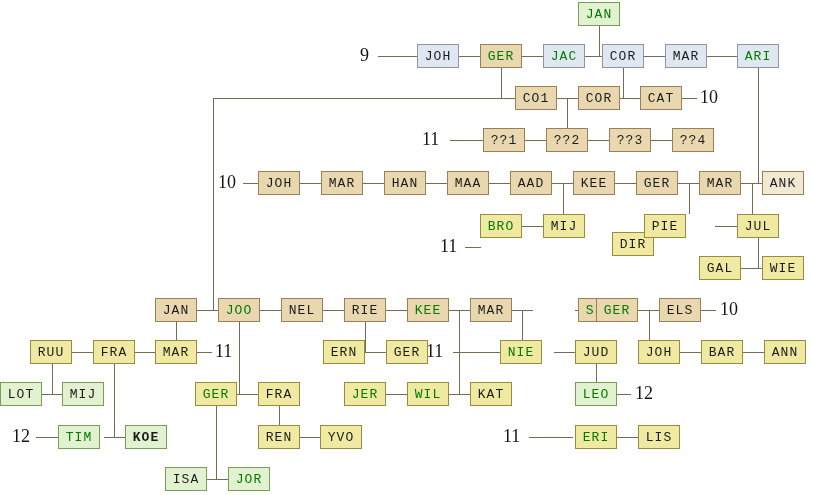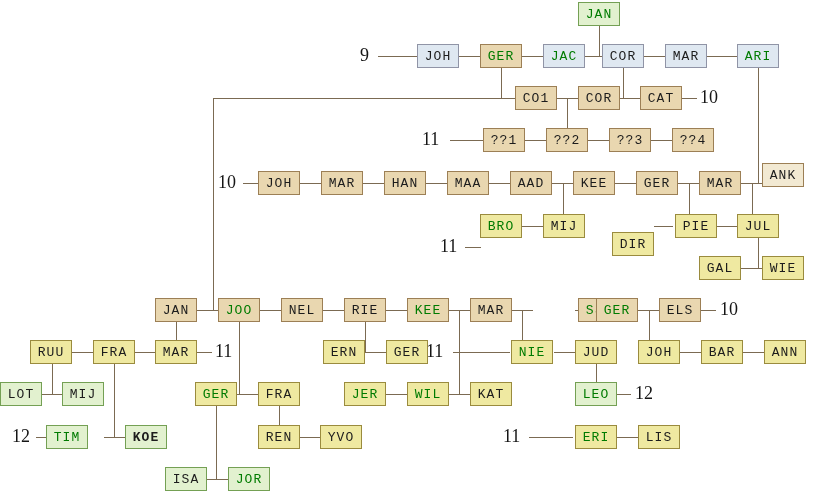--- a/index.html
+++ b/index.html
@@ -127,56 +127,56 @@
     <div class="pbox f-tan" style="left: 609px; top: 128px;">??3</div>
     <div class="pbox f-tan" style="left: 672px; top: 128px;">??4</div>
     <div class="pbox f-tan" style="left: 258px; top: 171px;">JOH</div>
     <div class="pbox f-tan" style="left: 321px; top: 171px;">MAR</div>
     <div class="pbox f-tan" style="left: 384px; top: 171px;">HAN</div>
     <div class="pbox f-tan" style="left: 447px; top: 171px;">MAA</div>
     <div class="pbox f-tan" style="left: 510px; top: 171px;">AAD</div>
     <div class="pbox f-tan" style="left: 573px; top: 171px;">KEE</div>
     <div class="pbox f-tan" style="left: 636px; top: 171px;">GER</div>
     <div class="pbox f-tan" style="left: 699px; top: 171px;">MAR</div>
-    <div class="pbox f-tan2" style="left: 762px; top: 163px;">ANK</div>
+    <div class="pbox f-tan2" style="left: 762px; top: 171px;">ANK</div>
     <div class="pbox f-yellow blood" style="left: 480px; top: 214px;">BRO</div>
     <div class="pbox f-yellow" style="left: 543px; top: 214px;">MIJ</div>
     <div class="pbox f-yellow" style="left: 612px; top: 232px;">DIR</div>
-    <div class="pbox f-yellow" style="left: 675px; top: 214px;">PIE</div>
+    <div class="pbox f-yellow" style="left: 644px; top: 214px;">PIE</div>
     <div class="pbox f-yellow" style="left: 737px; top: 214px;">JUL</div>
     <div class="pbox f-yellow" style="left: 699px; top: 256px;">GAL</div>
     <div class="pbox f-yellow" style="left: 762px; top: 256px;">WIE</div>
     <div class="pbox f-tan" style="left: 155px; top: 298px;">JAN</div>
     <div class="pbox f-tan blood" style="left: 218px; top: 298px;">JOO</div>
     <div class="pbox f-tan" style="left: 281px; top: 298px;">NEL</div>
     <div class="pbox f-tan" style="left: 344px; top: 298px;">RIE</div>
     <div class="pbox f-tan blood" style="left: 407px; top: 298px;">KEE</div>
     <div class="pbox f-tan" style="left: 470px; top: 298px;">MAR</div>
     <div class="pbox f-tan blood" style="left: 533px; top: 298px; margin-left: 45px;">SJA</div>
     <div class="pbox f-tan blood" style="left: 596px; top: 298px;">GER</div>
     <div class="pbox f-tan" style="left: 659px; top: 298px;">ELS</div>
     <div class="pbox f-yellow" style="left: 30px; top: 340px;">RUU</div>
     <div class="pbox f-yellow" style="left: 93px; top: 340px;">FRA</div>
     <div class="pbox f-yellow" style="left: 155px; top: 340px;">MAR</div>
     <div class="pbox f-yellow" style="left: 323px; top: 340px;">ERN</div>
     <div class="pbox f-yellow" style="left: 386px; top: 340px;">GER</div>
-    <div class="pbox f-yellow blood" style="left: 511px; top: 340px;">NIE</div>
+    <div class="pbox f-yellow blood" style="left: 500px; top: 340px;">NIE</div>
     <div class="pbox f-yellow" style="left: 575px; top: 340px;">JUD</div>
     <div class="pbox f-yellow" style="left: 638px; top: 340px;">JOH</div>
     <div class="pbox f-yellow" style="left: 701px; top: 340px;">BAR</div>
     <div class="pbox f-yellow" style="left: 764px; top: 340px;">ANN</div>
     <div class="pbox f-green" style="left: 0px; top: 382px;">LOT</div>
     <div class="pbox f-green" style="left: 62px; top: 382px;">MIJ</div>
     <div class="pbox f-yellow blood" style="left: 195px; top: 382px;">GER</div>
     <div class="pbox f-yellow" style="left: 258px; top: 382px;">FRA</div>
     <div class="pbox f-yellow blood" style="left: 344px; top: 382px;">JER</div>
     <div class="pbox f-yellow blood" style="left: 407px; top: 382px;">WIL</div>
     <div class="pbox f-yellow" style="left: 470px; top: 382px;">KAT</div>
     <div class="pbox f-green blood" style="left: 575px; top: 382px;">LEO</div>
-    <div class="pbox f-green blood" style="left: 46px; top: 425px;">TIM</div>
+    <div class="pbox f-green blood" style="left: 58px; top: 425px;">TIM</div>
     <div class="pbox f-green" style="left: 125px; top: 425px; font-weight: bold;">KOE</div>
     <div class="pbox f-yellow" style="left: 258px; top: 425px;">REN</div>
     <div class="pbox f-yellow" style="left: 320px; top: 425px;">YVO</div>
     <div class="pbox f-yellow blood" style="left: 575px; top: 425px;">ERI</div>
     <div class="pbox f-yellow" style="left: 638px; top: 425px;">LIS</div>
     <div class="pbox f-green" style="left: 165px; top: 467px;">ISA</div>
     <div class="pbox f-green blood" style="left: 228px; top: 467px;">JOR</div>
   </div>
 
 </body></html>

